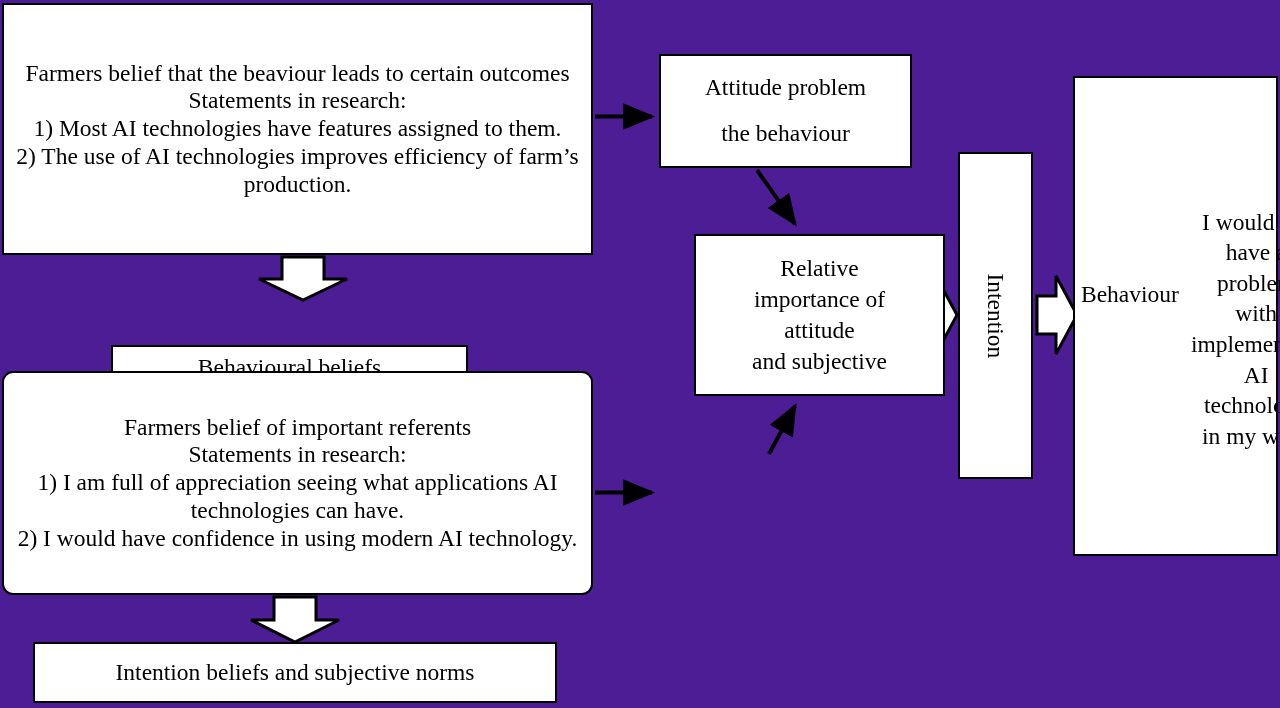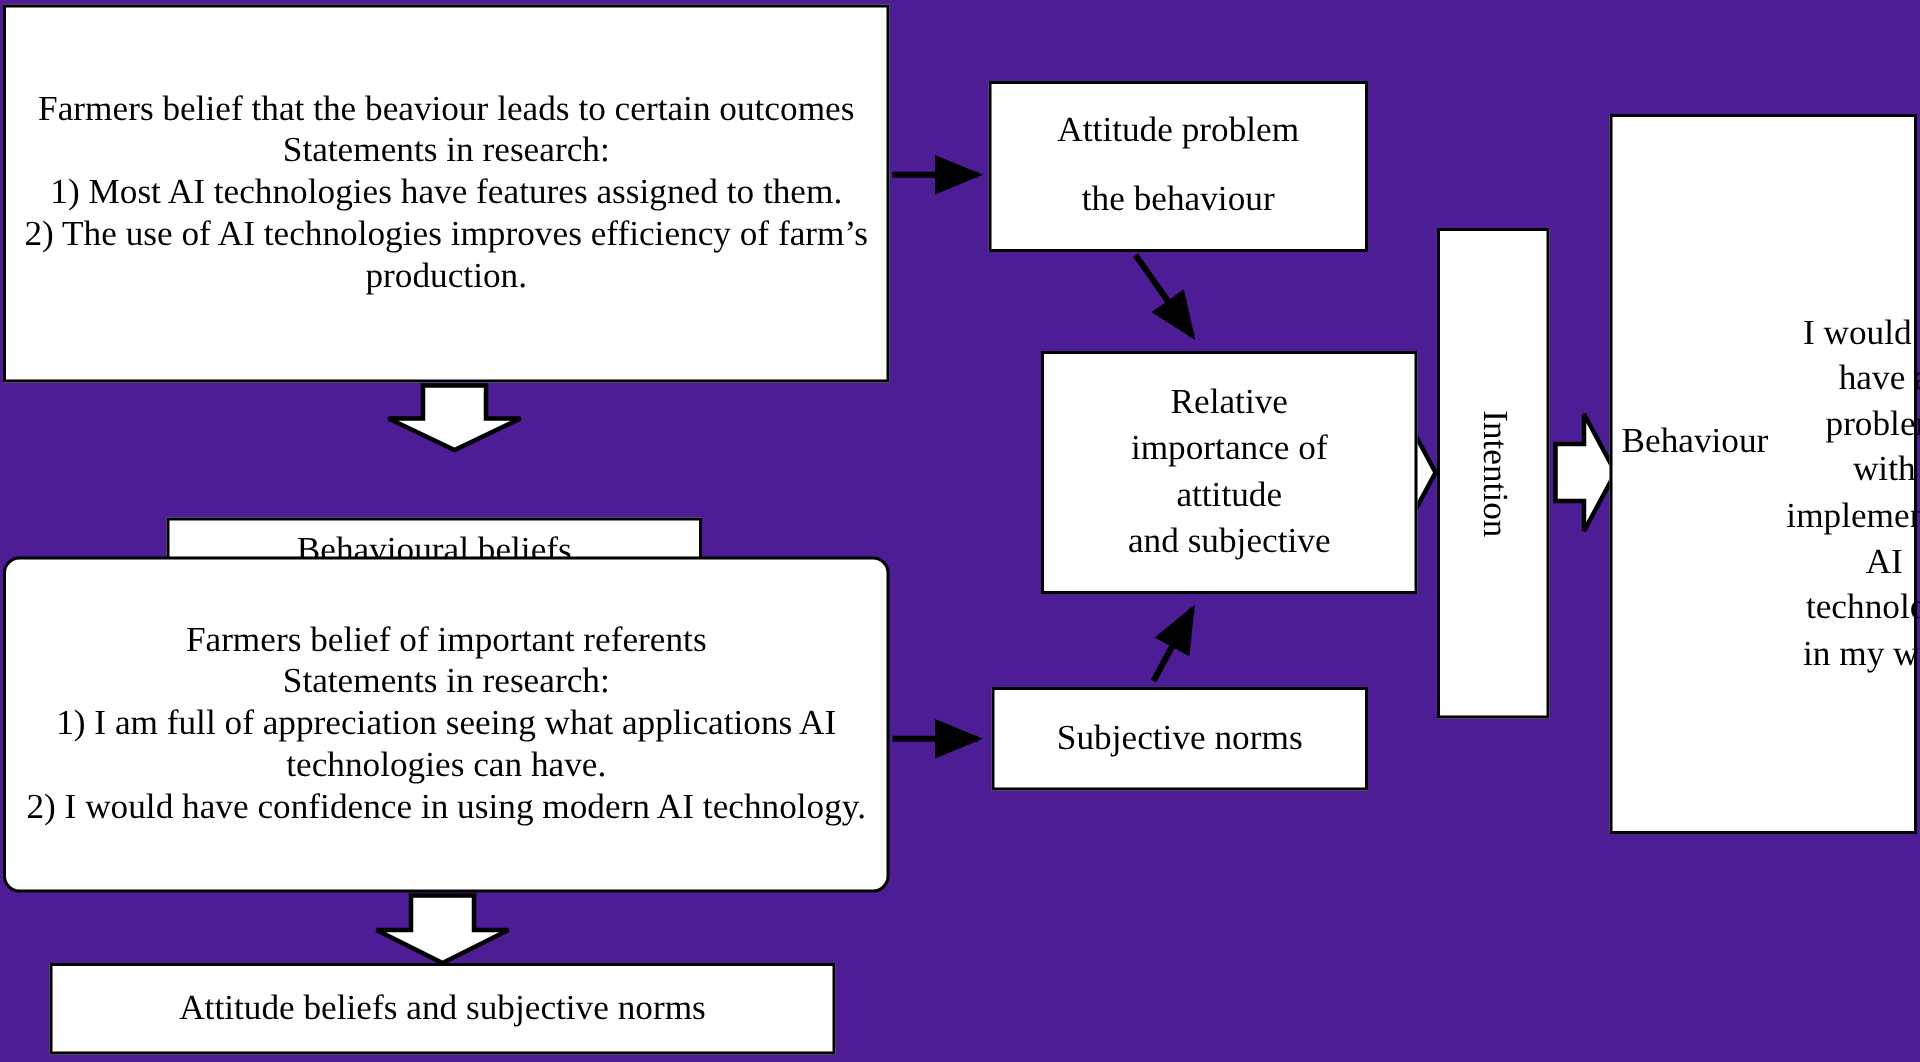--- a/index.html
+++ b/index.html
@@ -112,38 +112,35 @@
   </div>
 
   <div class="node" id="node-normative-source">
     <span class="txt">Farmers belief of important referents
 Statements in research:
 1) I am full of appreciation seeing what applications AI technologies can have.
 2) I would have confidence in using modern AI technology.</span>
   </div>
 
   <div class="node" id="node-normative-beliefs">
-    <span class="txt">Attitude beliefs and subjective norms</span>
+    <span class="txt">Intention beliefs and subjective norms</span>
   </div>
 
   <div class="node" id="node-attitude">
     <span class="txt">Attitude problem
 the behaviour</span>
   </div>
 
   <div class="node" id="node-relative-importance">
     <span class="txt">Relative
 importance of
 attitude
 and subjective</span>
   </div>
 
-  <div class="node" id="node-subjective-norms">
-    <span class="txt">Subjective norms</span>
-  </div>
 
   <div class="node" id="node-intention">
     <span class="txt">Intention</span>
   </div>
 
   <div class="node" id="node-behaviour">
     <div class="behaviour-inner">
       <span class="txt behaviour-title">Behaviour</span>
       <span class="txt behaviour-body">I would not
 have a problem

